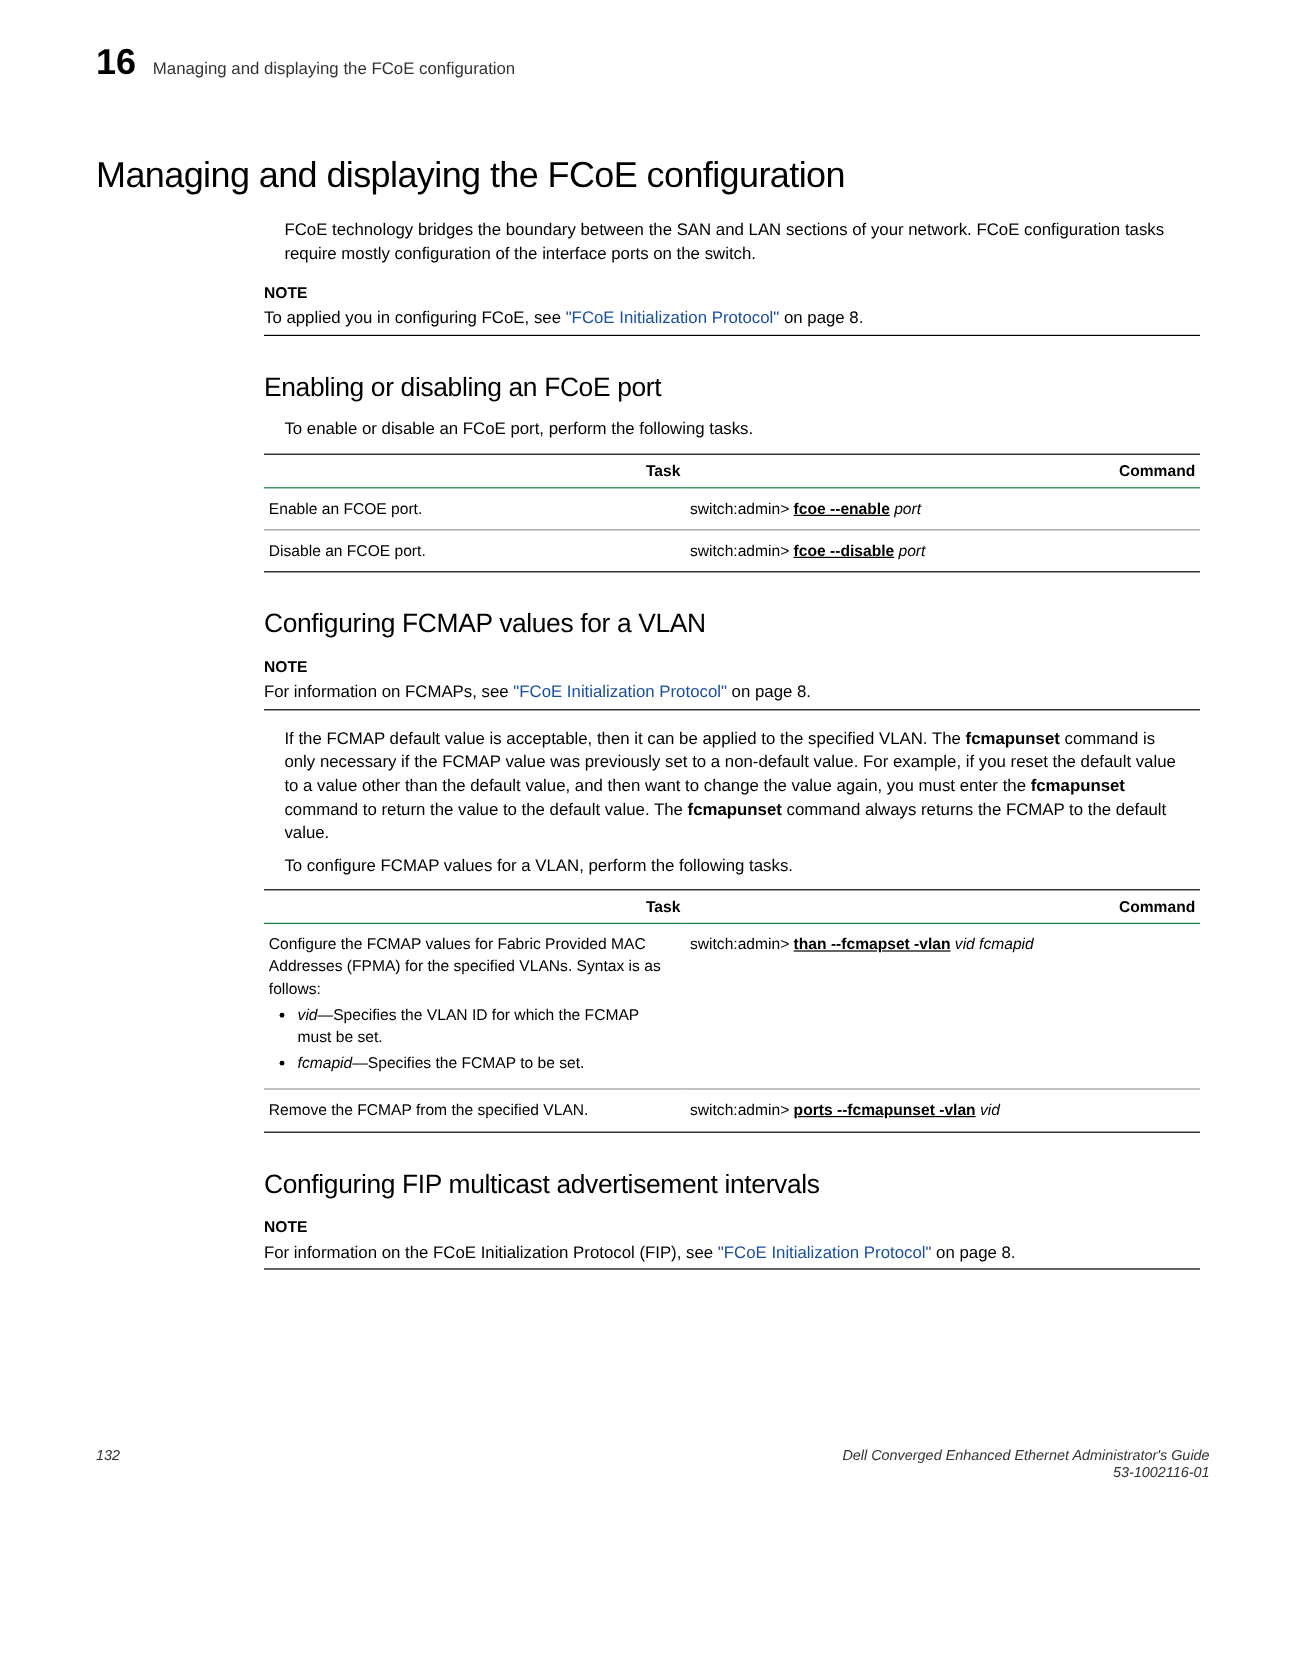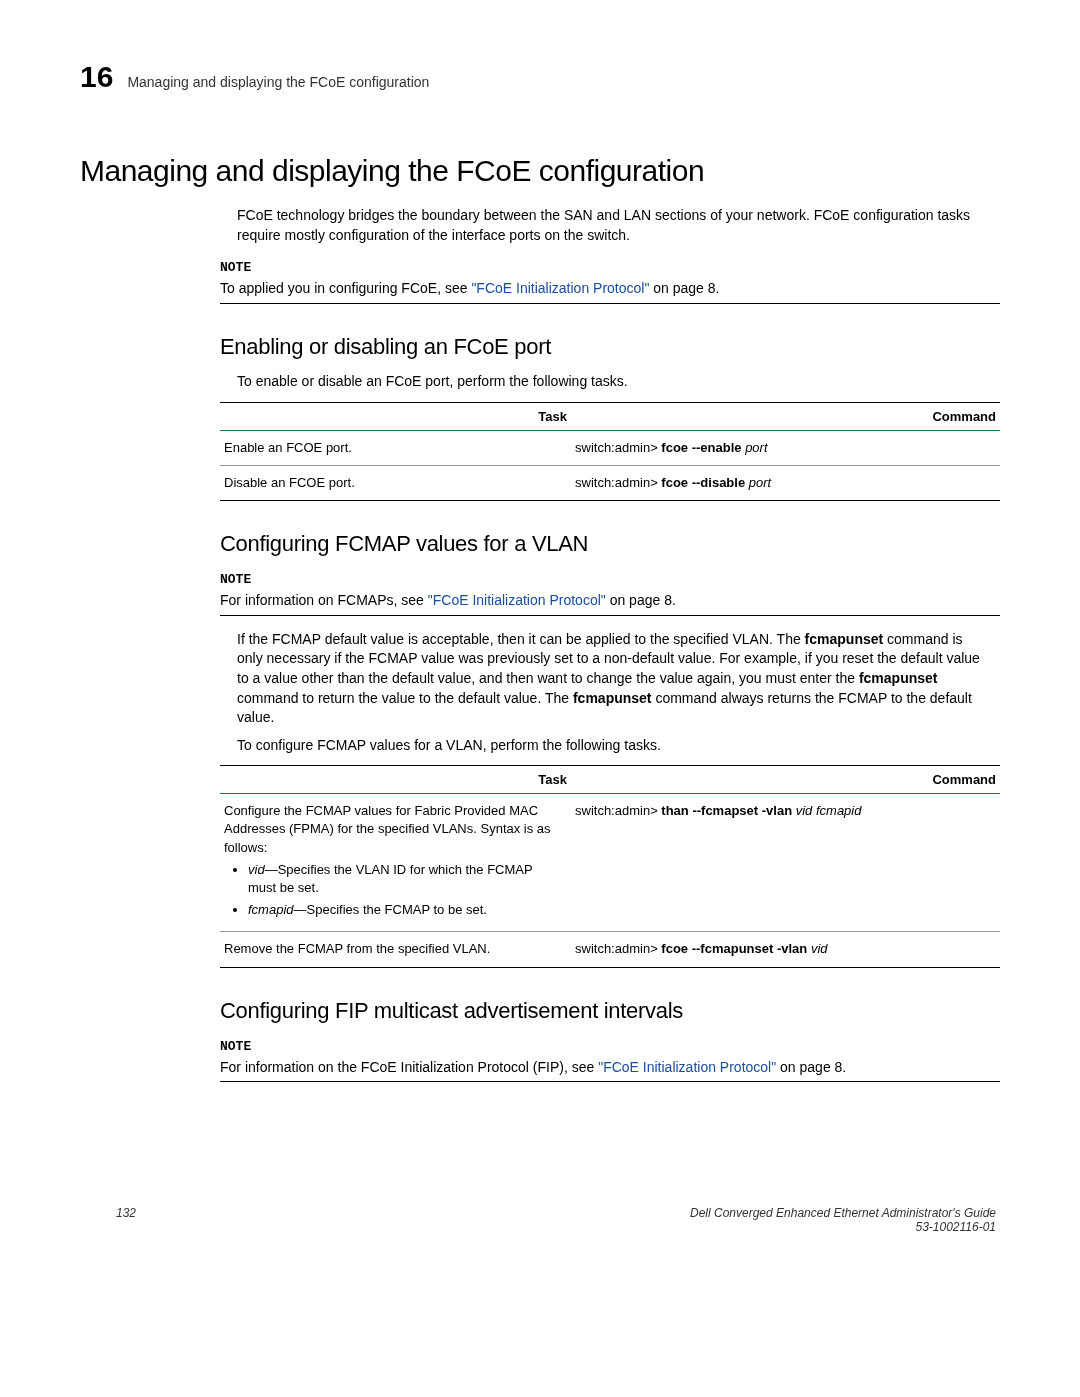--- a/index.html
+++ b/index.html
@@ -4,21 +4,21 @@
 <style>
   body {
     margin: 0;
     padding: 0;
     background: #fff;
     font-family: Arial, Helvetica, sans-serif;
     color: #000;
     width: 1080px;
   }
   .page {
-    padding: 60px 80px 50px 80px;
+    padding: 36px 80px 50px 80px;
     position: relative;
     min-height: 1280px;
     box-sizing: border-box;
   }
   .header {
     display: flex;
     align-items: baseline;
     gap: 14px;
     border-bottom: 0px;
     margin-bottom: 60px;
@@ -52,21 +52,21 @@
   }
   p {
     font-size: 14px;
     line-height: 1.4;
     margin: 8px 17px;
   }
   .note-label {
     font-size: 13px;
     font-weight: bold;
     margin: 14px 0 2px 0;
-    font-family: Liberation Mono, monospace;
+    font-family: Liberation Sans, sans-serif;
     font-stretch: condensed;
   }
   .note-body {
     font-size: 14px;
     line-height: 1.4;
     margin: 0 0 4px 0;
   }
   .note-rule {
     border: 0;
     border-top: 1.5px solid #000;
@@ -98,42 +98,41 @@
     border-bottom: 1px solid #999;
     font-size: 13px;
     line-height:1.4;
   }
   table.cmd tr:last-child td {
     border-bottom: 1.5px solid #000;
   }
   .col-task { width: 45%; }
   .col-cmd  { width: 55%; margin-left: 32px; }
   .mono-prompt { font-family: Arial; }
-  .cmd-bold { font-weight: bold; }
+  .cmd-bold { font-weight: bold; text-decoration: underline; }
   .cmd-ital { font-style: italic; }
   .task-list {
     list-style: disc;
     margin: 4px 11px 0 2px;
     padding-left: 22px;
   }
   .task-list li {
     margin: 4px 0;
     font-size: 13px;
   }
   .footer {
     position: absolute;
     bottom: 46px;
     left: 80px;
-    right: 84px;
+    right: 72px;
     display: flex;
     justify-content: space-between;
     font-size: 12px;
     font-style: italic;
     color: #333;
-    margin-left: 36px;
   }
   .footer .right { text-align: right; }
 </style>
 </head>
 <body>
 
 <div class="page">
 
   <div class="header">
     <span class="chapnum">16</span>
@@ -206,21 +205,21 @@
               <li><i>fcmapid</i><span>—Specifies the FCMAP to be set.</span></li>
             </ul>
           </td>
           <td>
             <span class="mono-prompt">switch:admin&gt; </span><span class="cmd-bold">than --fcmapset -vlan</span><span class="cmd-ital"> vid fcmapid</span>
           </td>
         </tr>
         <tr>
           <td>Remove the FCMAP from the specified VLAN.</td>
           <td>
-            <span class="mono-prompt">switch:admin&gt; </span><span class="cmd-bold">fcoe --fcmapunset -vlan</span><span class="cmd-ital"> vid</span>
+            <span class="mono-prompt">switch:admin&gt; </span><span class="cmd-bold">ports --fcmapunset -vlan</span><span class="cmd-ital"> vid</span>
           </td>
         </tr>
       </tbody>
     </table>
 
     <h2 class="sub">Configuring FIP multicast advertisement intervals</h2>
 
     <p class="note-label">NOTE</p>
     <p class="note-body">
       <span>For information on the FCoE Initialization Protocol (FIP), see </span><a href="#" class="xref">"FCoE Initialization Protocol"</a><span> on page 8.</span>

